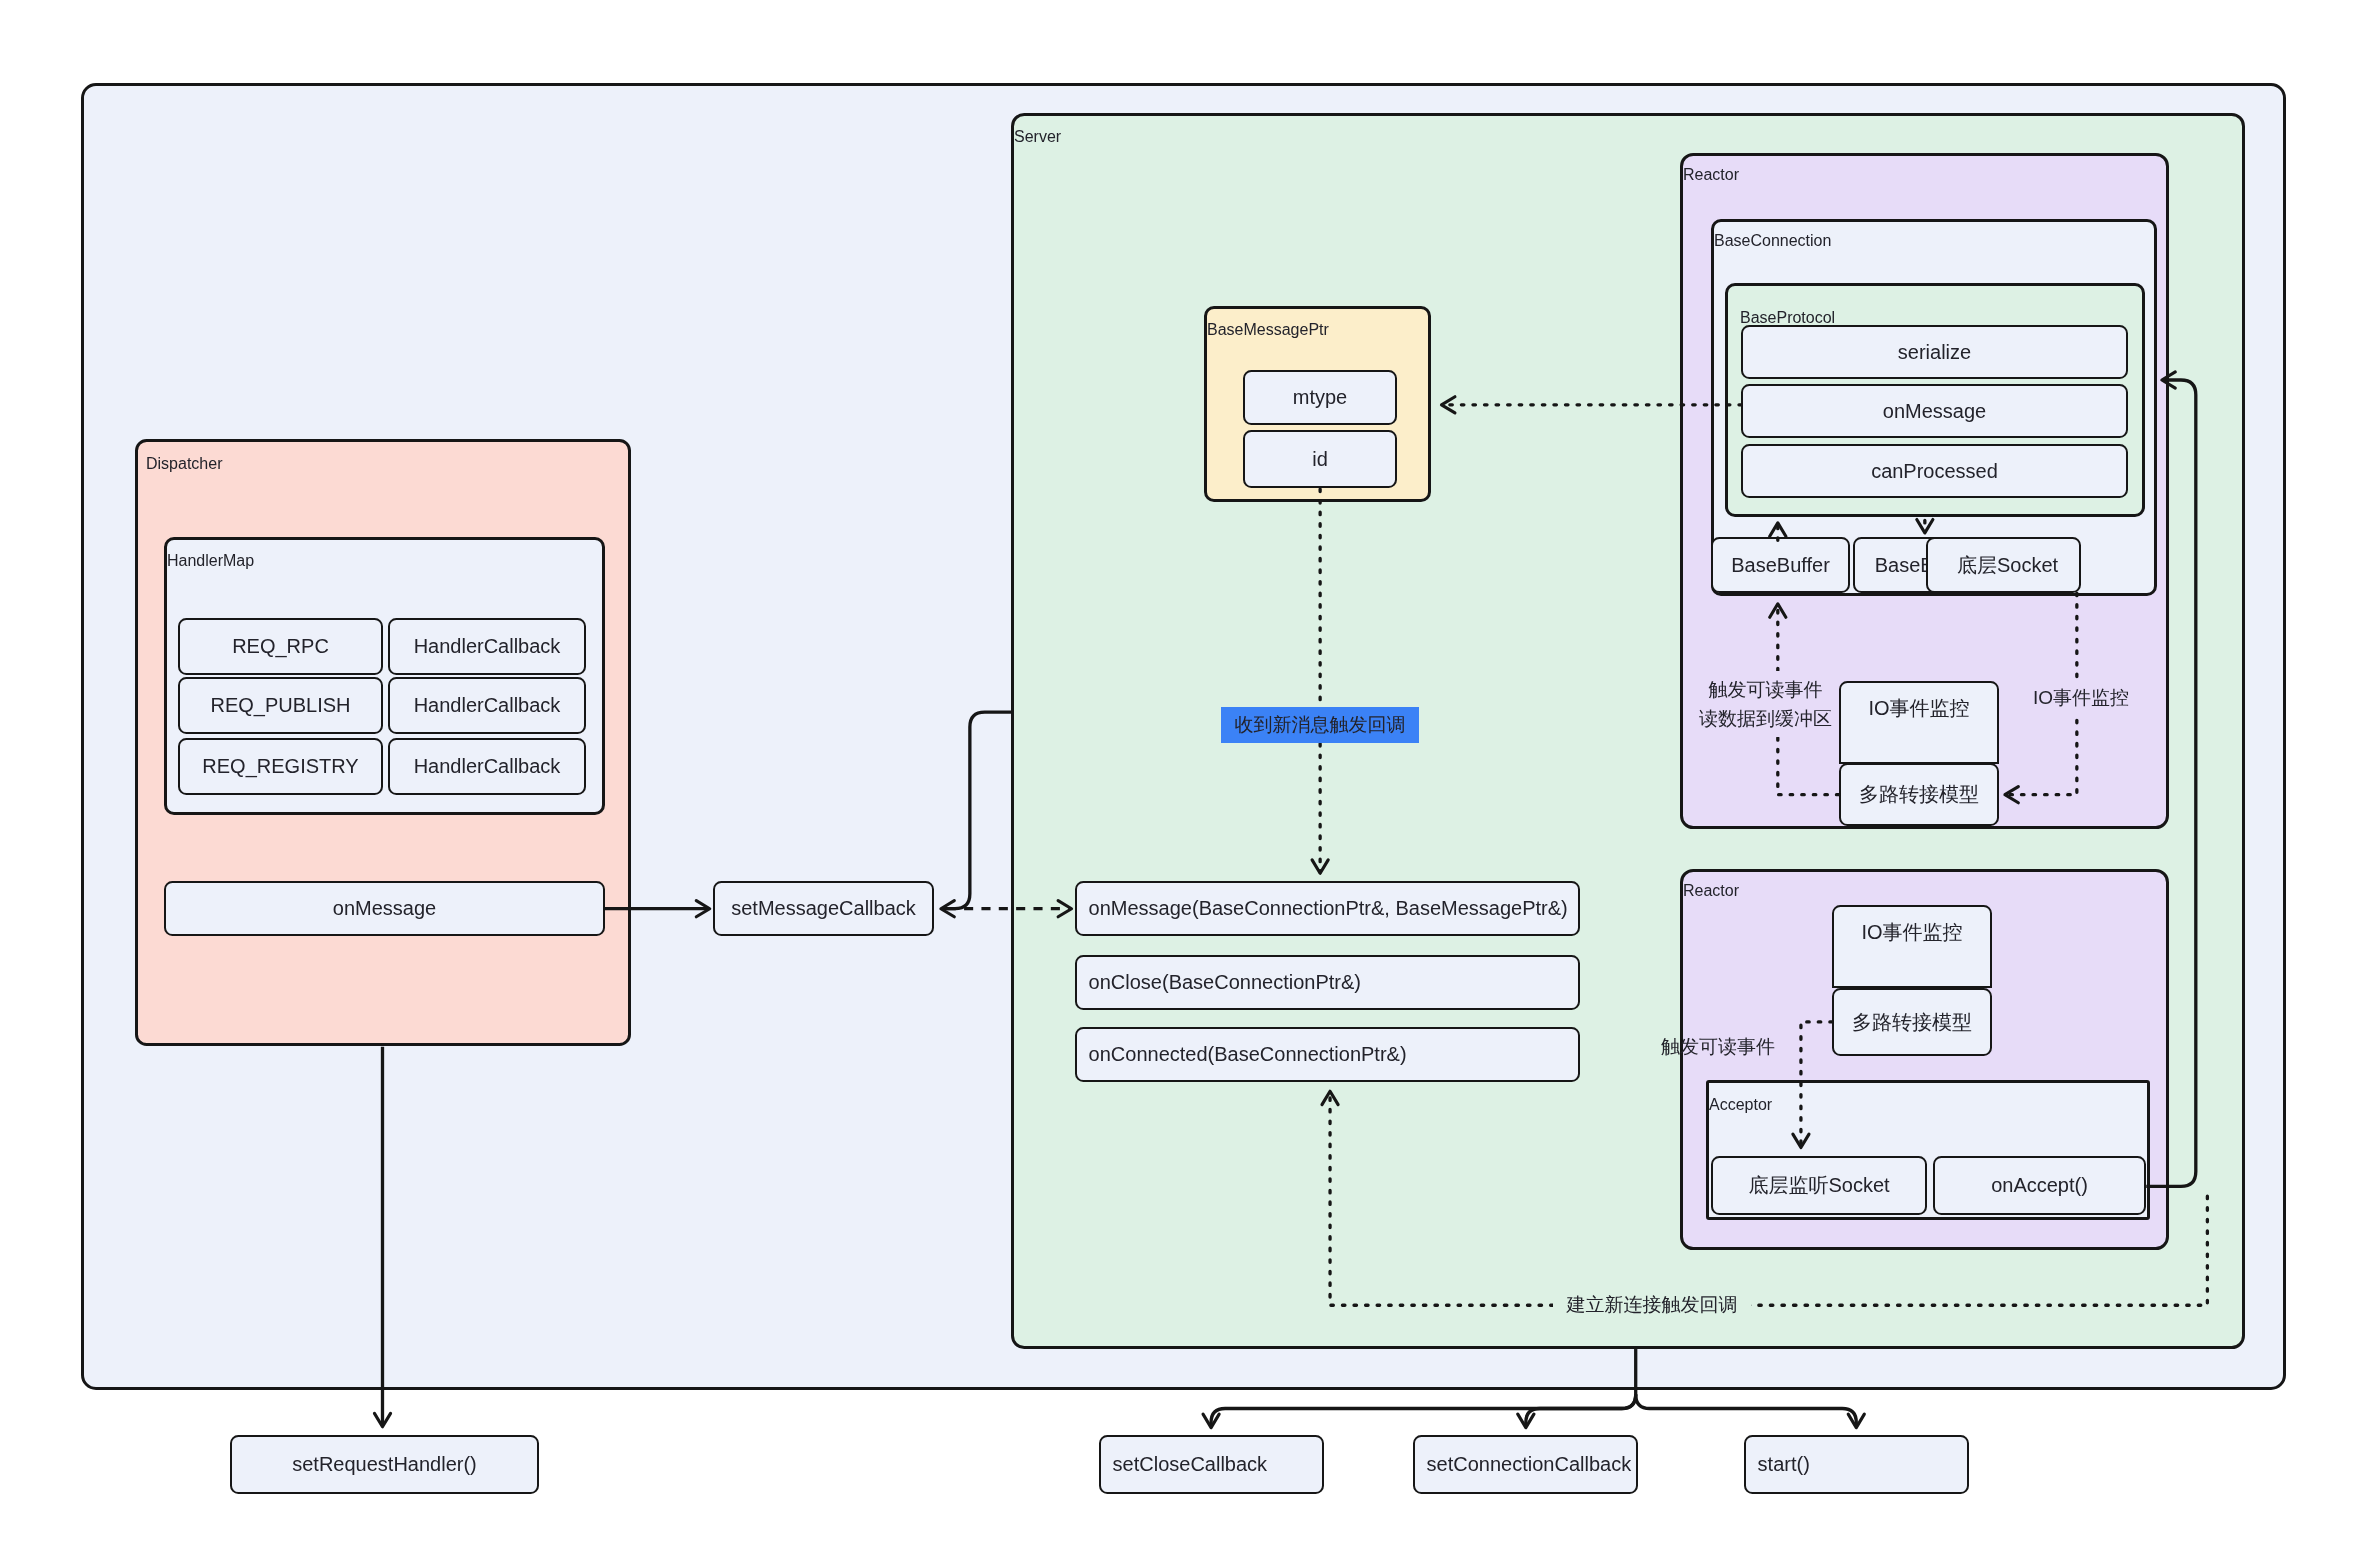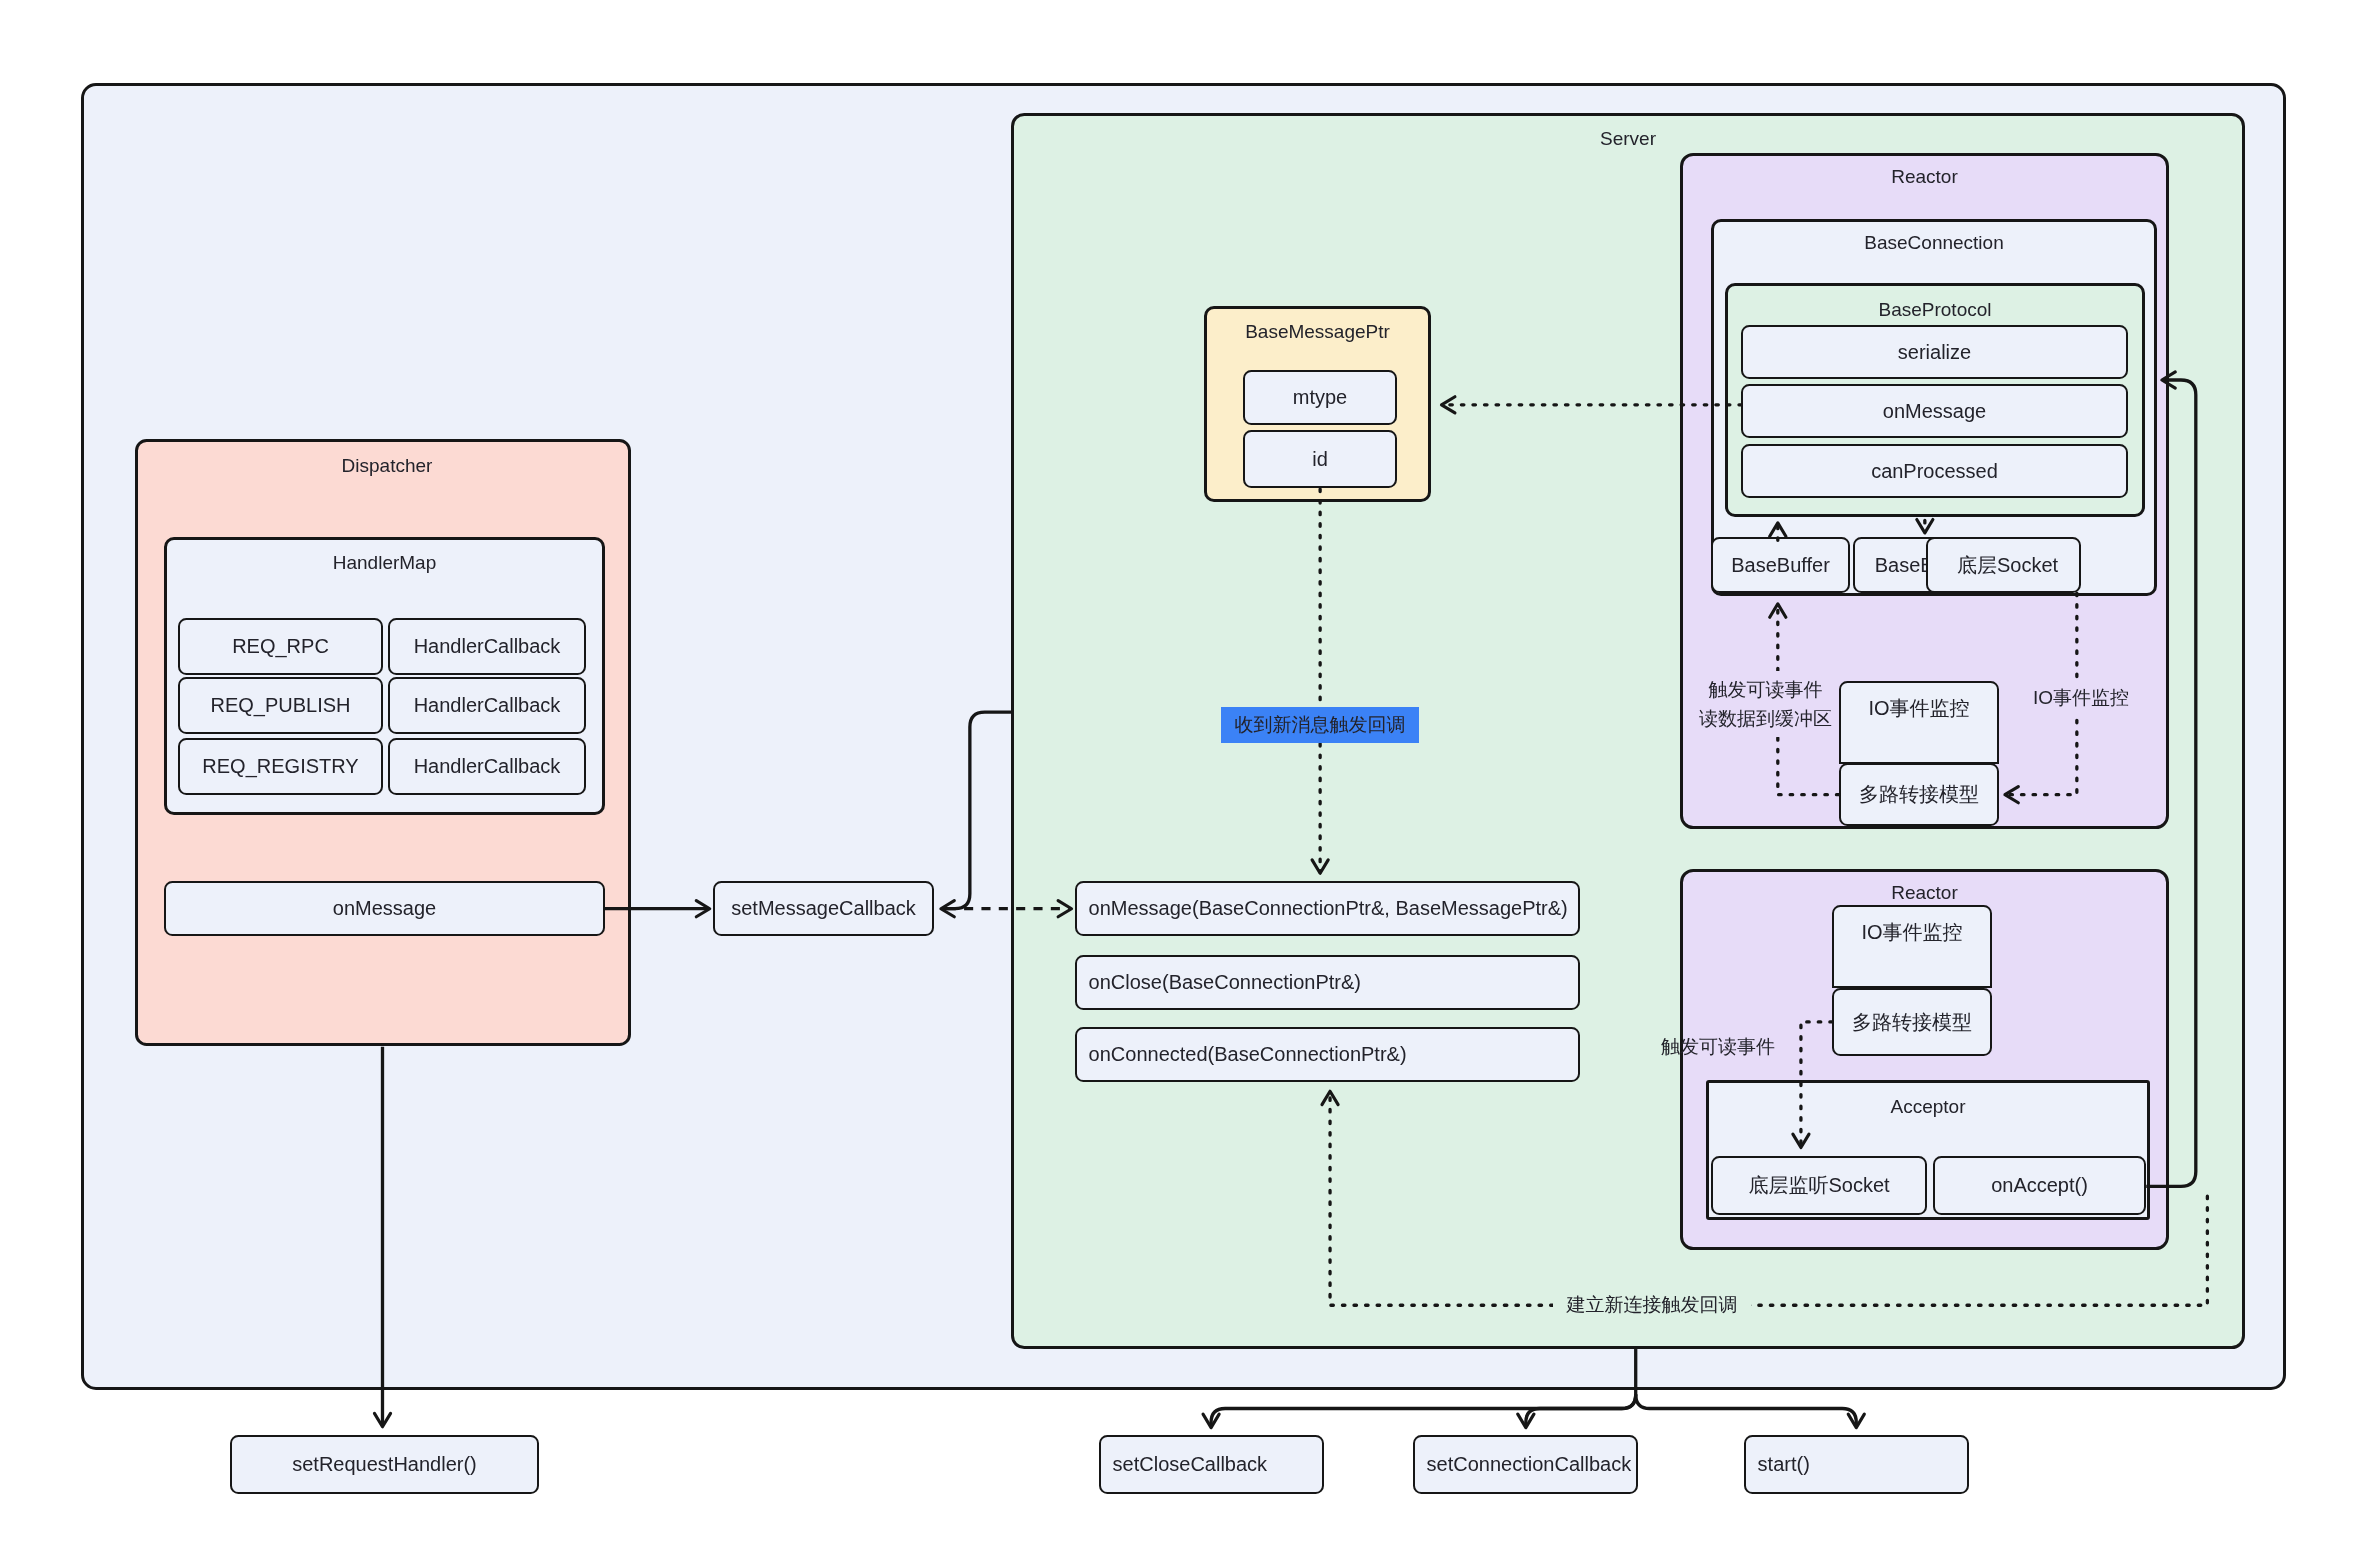--- a/index.html
+++ b/index.html
@@ -4,21 +4,21 @@
 <style>
   html,body{margin:0;padding:0;background:#ffffff;}
   #canvas{position:relative;width:2366px;height:1563px;background:#ffffff;overflow:hidden;
           font-family:"Liberation Sans","DejaVu Sans",sans-serif;color:#23232b;}
   .cbox{position:absolute;box-sizing:border-box;border:3.3px solid #161616;border-radius:13.2px;}
   .lbox{position:absolute;box-sizing:border-box;border:2.9px solid #161616;border-radius:8.3px;
         background:#edf1fa;display:flex;align-items:center;justify-content:center;
         font-size:20px;white-space:nowrap;}
   .lbox.left{justify-content:flex-start;padding-left:11.6px;}
   .lbox.toptext{align-items:flex-start;padding-top:11.6px;}
-  .ctitle{position:absolute;left:0;right:0;text-align:center;font-size:19px;}
+  .ctitle{position:absolute;left:0;right:0;text-align:left;font-size:16px;}
   .lab{position:absolute;display:flex;align-items:center;justify-content:center;
        font-size:19px;white-space:nowrap;line-height:1.55;}
   svg.wires{position:absolute;left:0;top:0;z-index:40;}
   .lab{z-index:50;}
 </style>
 </head>
 <body>
 
 <div id="canvas">
 
@@ -53,21 +53,21 @@
   <div class="lbox" style="left:1243px;top:370px;width:154px;height:55px;">mtype</div>
   <div class="lbox" style="left:1243px;top:430px;width:154px;height:58px;">id</div>
 
   <div class="cbox" style="left:1680px;top:153px;width:489px;height:676px;background:#e7dcf8;">
     <div class="ctitle" style="top:10px;">Reactor</div>
   </div>
   <div class="cbox" style="left:1711px;top:219px;width:446px;height:377px;background:#edf1fa;border-radius:10px;">
     <div class="ctitle" style="top:10px;">BaseConnection</div>
   </div>
   <div class="cbox" style="left:1725px;top:283px;width:420px;height:234px;background:#ddf1e4;border-radius:10px;">
-    <div class="ctitle" style="top:13px;">BaseProtocol</div>
+    <div class="ctitle" style="top:23px;padding-left:12px;">BaseProtocol</div>
   </div>
   <div class="lbox" style="left:1741px;top:325px;width:387px;height:54px;">serialize</div>
   <div class="lbox" style="left:1741px;top:384px;width:387px;height:54px;">onMessage</div>
   <div class="lbox" style="left:1741px;top:444px;width:387px;height:54px;">canProcessed</div>
 
   <div class="lbox" style="left:1711px;top:537px;width:139px;height:56px;">BaseBuffer</div>
   <div class="lbox" style="left:1853px;top:537px;width:142px;height:56px;">BaseBuffer</div>
   <div class="lbox" style="left:1926px;top:537px;width:155px;height:56px;padding-left:8px;">底层Socket</div>
 
   <div class="lbox toptext" style="left:1839px;top:681px;width:160px;height:83px;border-radius:8.3px 8.3px 0 0;">IO事件监控</div>

